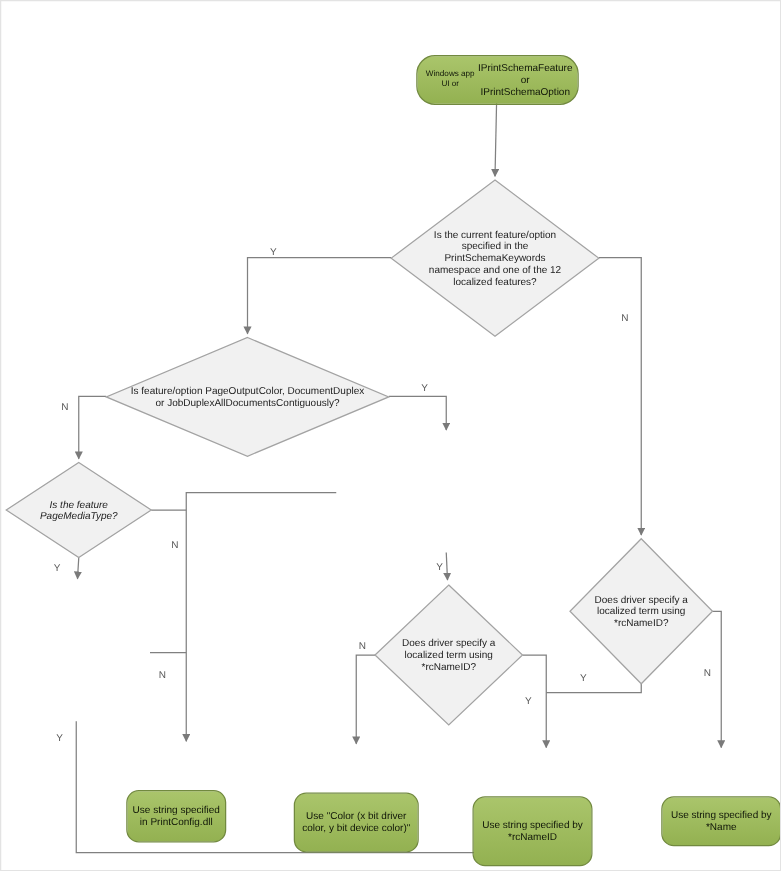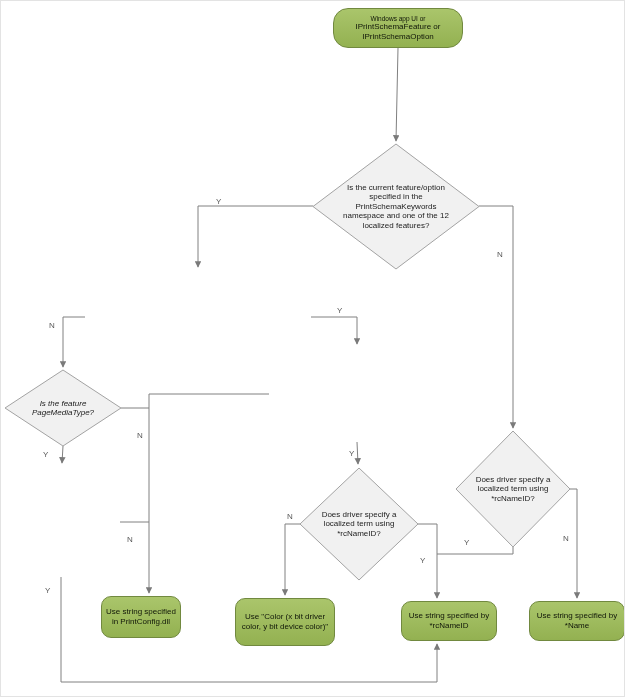--- a/index.html
+++ b/index.html
@@ -13,22 +13,22 @@
 
   
   .node { position:absolute; }
   .diamond-svg { position:absolute; inset:0; width:100%; height:100%; overflow:visible; }
   .diamond-svg polygon { fill:#f1f1f1; stroke:#a3a3a3; stroke-width:1; vector-effect:non-scaling-stroke; }
   .node-text { position:absolute; inset:0; display:flex; align-items:center; justify-content:center;
                text-align:center; font-size:8px; color:#222; line-height:1.18; white-space:pre-line; }
 
   .terminal { position:absolute; border:1.4px solid #71893f; border-radius:10px;
               background:linear-gradient(180deg,#aac56b 0%, #93b151 100%);
-              display:flex; flex-direction:column; align-items:center; justify-content:center;
-              text-align:center; font-size:8px; color:#101608; line-height:1.2; padding:2px 4px; }
+              display:flex; flex-direction:row; align-items:center; justify-content:center;
+              text-align:center; font-size:8px; color:#101608; line-height:1.2; padding:2px 4px;margin-top:36px; }
   .terminal.start { border-radius:15px; }
   .start-line1 { font-size:6.5px; }
   .start-line2 { font-size:8px; white-space:pre-line; }
 
   .edge-label { position:absolute; font-size:8px; color:#595959; }
 </style>
 </head>
 <body>
 
 <div class="canvas">
@@ -62,20 +62,26 @@
 IPrintSchemaOption</div>
   </div>
 
   <div class="node" style="left:312px; top:143px; width:166px; height:125px;">
     <svg class="diamond-svg" viewBox="0 0 100 100" preserveAspectRatio="none">
       <polygon points="50,0 100,50 50,100 0,50"></polygon>
     </svg>
     <div class="node-text" style="padding:0 24px;">Is the current feature/option specified in the PrintSchemaKeywords namespace and one of the 12 localized features?</div>
   </div>
 
+  <div class="node" style="left:84px; top:269px; width:226px; height:95px;">
+    <svg class="diamond-svg" viewBox="0 0 100 100" preserveAspectRatio="none">
+      <polygon points="50,0 100,50 50,100 0,50"></polygon>
+    </svg>
+    <div class="node-text" style="padding:0 18px;">Is feature/option PageOutputColor, DocumentDuplex or JobDuplexAllDocumentsContiguously?</div>
+  </div>
 
   <div class="node" style="left:4px; top:369px; width:116px; height:76px;">
     <svg class="diamond-svg" viewBox="0 0 100 100" preserveAspectRatio="none">
       <polygon points="50,0 100,50 50,100 0,50"></polygon>
     </svg>
     <div class="node-text" style="padding:0 12px;font-style:italic;">Is the feature PageMediaType?</div>
   </div>
 
 
 
@@ -94,21 +100,21 @@
   </div>
 
   <div class="terminal" style="left:100px; top:595px; width:80px; height:42px;">
     <div>Use string specified in PrintConfig.dll</div>
   </div>
 
   <div class="terminal" style="left:234px; top:597px; width:100px; height:48px;">
     <div>Use "Color (x bit driver color, y bit device color)"</div>
   </div>
 
-  <div class="terminal" style="left:400px; top:600px; width:96px; height:40px;">
+  <div class="terminal" style="left:377px; top:600px; width:96px; height:56px;">
     <div>Use string specified by *rcNameID</div>
   </div>
 
   <div class="terminal" style="left:528px; top:600px; width:96px; height:40px;">
     <div>Use string specified by *Name</div>
   </div>
 
   <div class="edge-label" style="left:215px; top:196px;">Y</div>
   <div class="edge-label" style="left:496px; top:249px;">N</div>
   <div class="edge-label" style="left:48px;  top:320px;">N</div>

